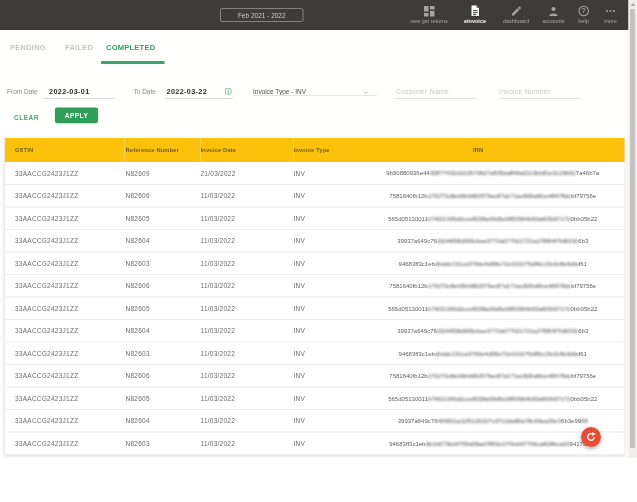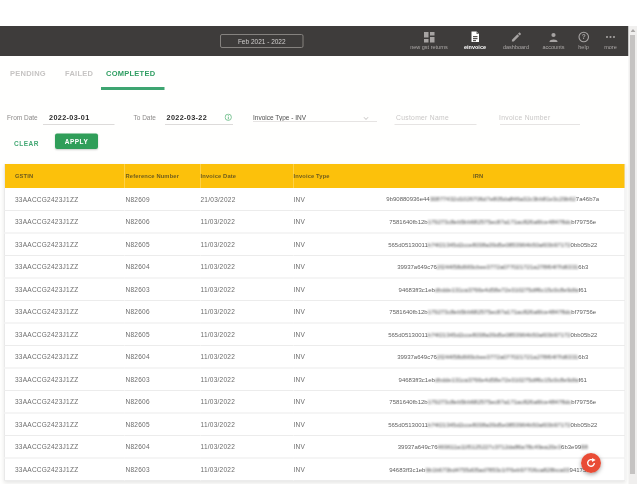--- a/index.html
+++ b/index.html
@@ -1,17 +1,17 @@
 <!DOCTYPE html>
 <html><head>
 <meta charset="utf-8">
 <style>
 html,body{margin:0;padding:0;background:#ffffff;}
 *{box-sizing:border-box;}
-#vp{position:relative;width:637px;height:458px;overflow:hidden;background:#fdba74;margin-top:26px;}
+#vp{position:relative;width:637px;height:458px;overflow:hidden;background:#fdba74;}
 #page{position:absolute;left:0;top:0;width:1274px;height:1004px;background:rgba(255,255,255,0.998);-webkit-font-smoothing:antialiased;
   transform:scale(0.5);transform-origin:0 0;opacity:0.999;font-family:"Liberation Sans",sans-serif;}
 
 .topbar{position:absolute;left:0;top:0;width:1257px;height:60px;background:rgba(61,59,58,0.998);}
 .datebtn{position:absolute;left:440px;top:16px;width:167px;height:28px;border:2px solid #85827f;
   border-radius:4px;color:#cfcdcc;font-size:13px;line-height:25px;text-align:center;}
 .nav{position:absolute;top:9px;height:44px;text-align:center;color:#aba8a7;font-size:11px;}
 .nav .ic{height:26px;display:flex;align-items:center;justify-content:center;}
 .nav .lb{margin-top:2px;line-height:10px;white-space:nowrap;}
 .nav.active{color:#ffffff;font-weight:bold;}

